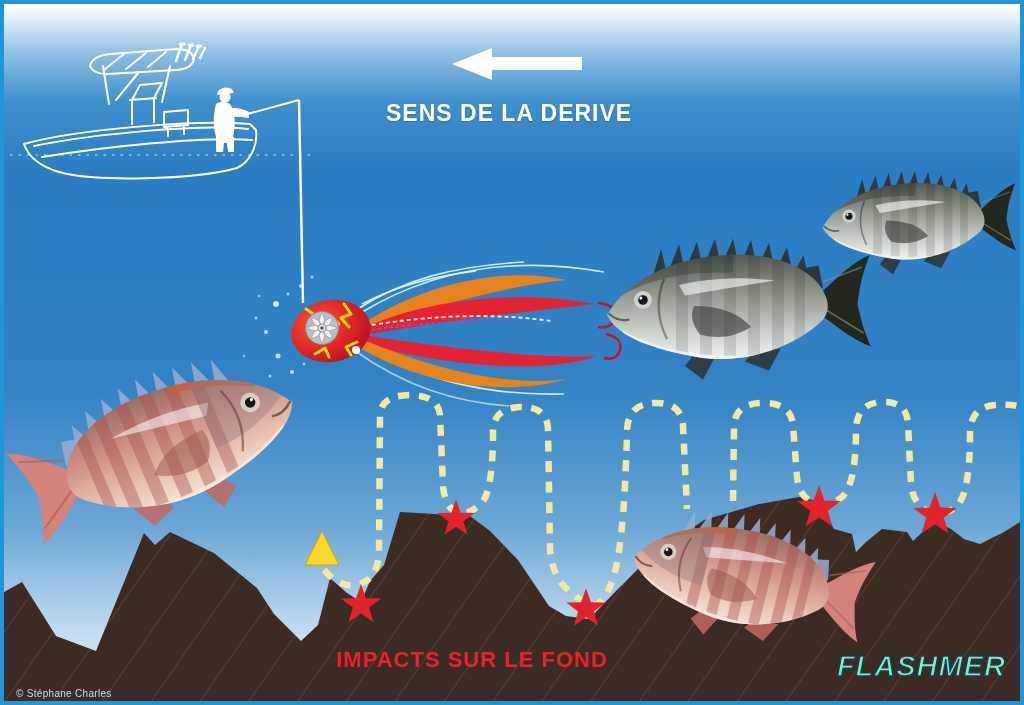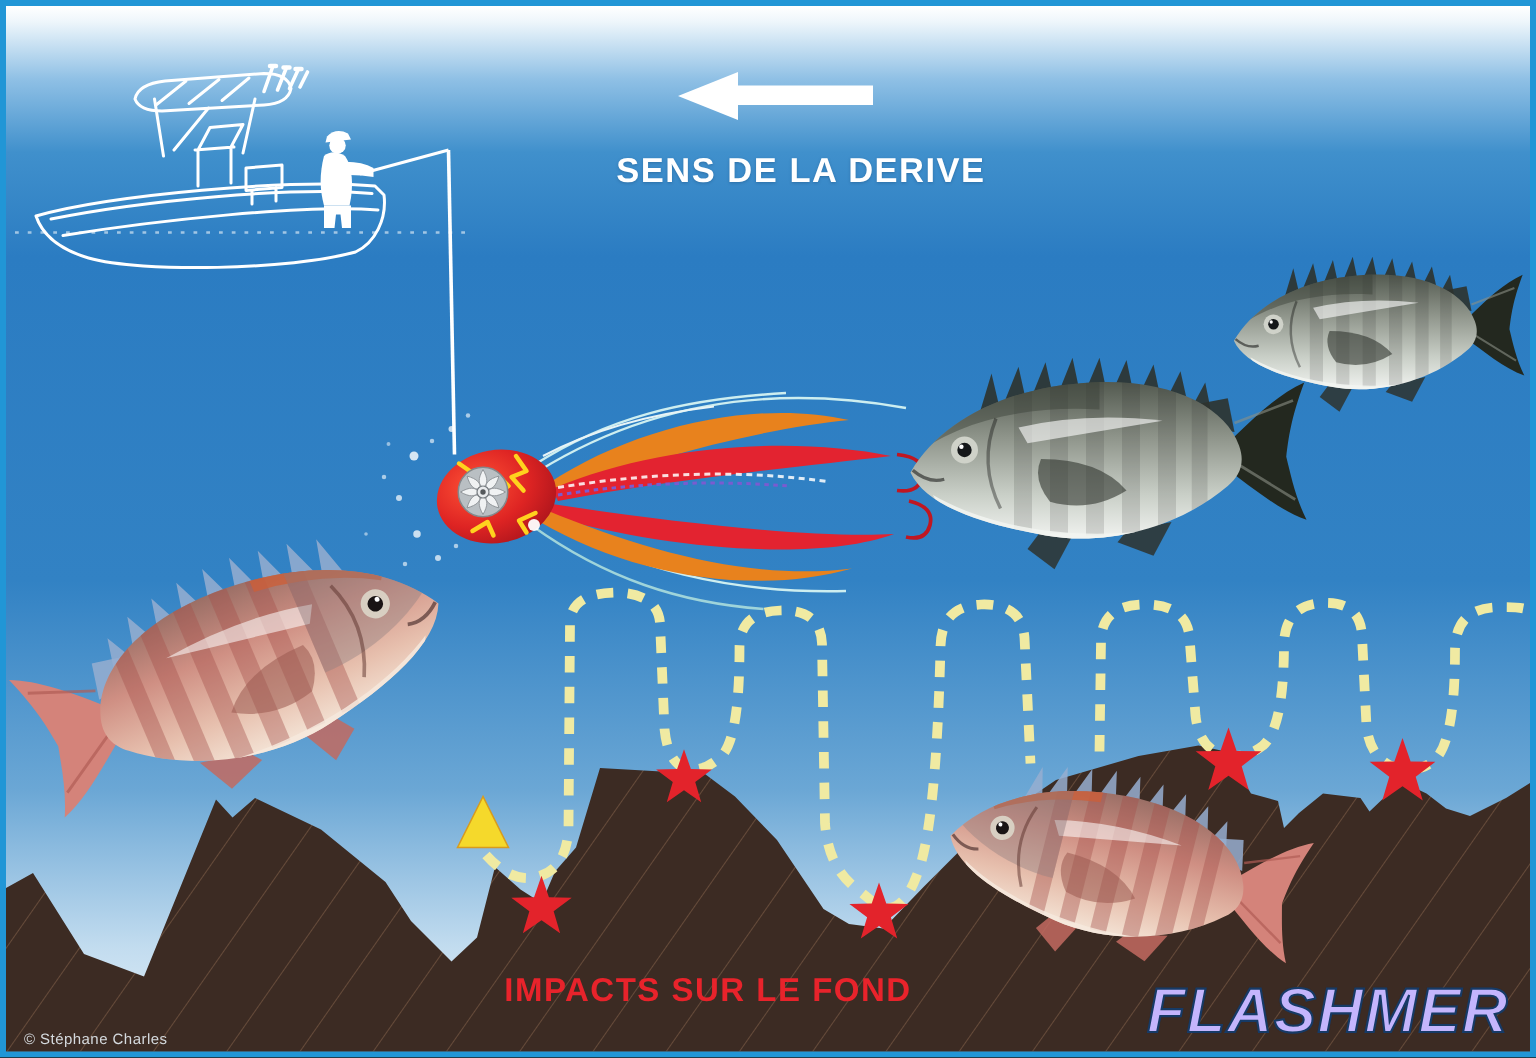--- a/index.html
+++ b/index.html
@@ -4,31 +4,31 @@
 <style>
   html,body{margin:0;padding:0;background:#222;}
   .stage{
     position:relative;width:1024px;height:705px;box-sizing:border-box;
     border:4px solid #2196d6;overflow:hidden;
     font-family:"Liberation Sans","DejaVu Sans",sans-serif;
   }
   .stage svg{position:absolute;left:0;top:0;}
   .overlay{position:absolute;z-index:5;}
   .drift-label{
-    left:382px;top:96px;width:296px;text-align:center;
+    left:382px;top:96px;width:296px;text-align:left;
     font-size:23px;font-weight:700;color:#ffffff;letter-spacing:1px;
     text-shadow:0 1px 2px rgba(20,60,100,.35);
   }
   .impacts-label{
     left:310px;top:643px;width:316px;text-align:center;
     font-size:22px;font-weight:700;color:#e8232b;letter-spacing:1px;
   }
   .brand{
     right:14px;top:646px;
-    font-size:42px;font-weight:800;font-style:italic;color:#c4b5fd;
+    font-size:29px;font-weight:800;font-style:italic;color:#86efac;
     letter-spacing:1px;
     -webkit-text-stroke:1.4px #163a66;
     text-shadow:0 0 1px #163a66;
   }
   .credit{
     left:12px;top:684px;font-size:10px;color:#d5dade;letter-spacing:.3px;
   }
 </style>
 </head>
 <body>

